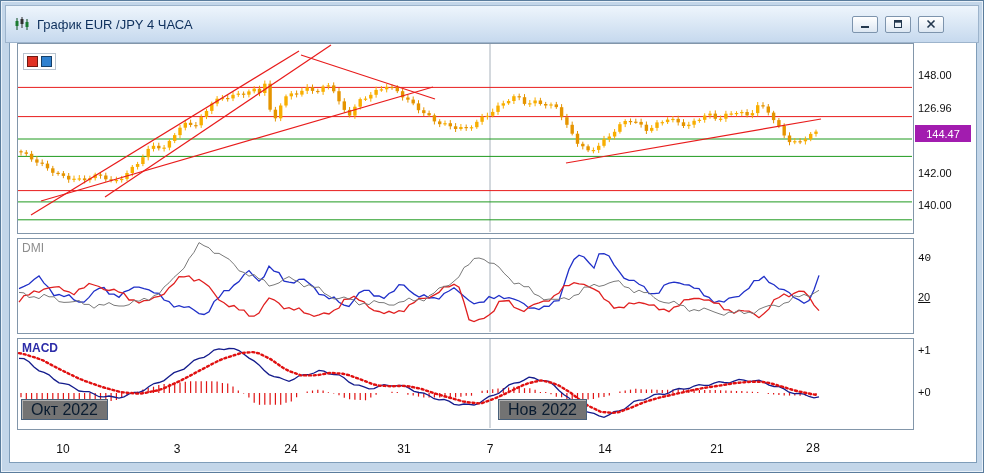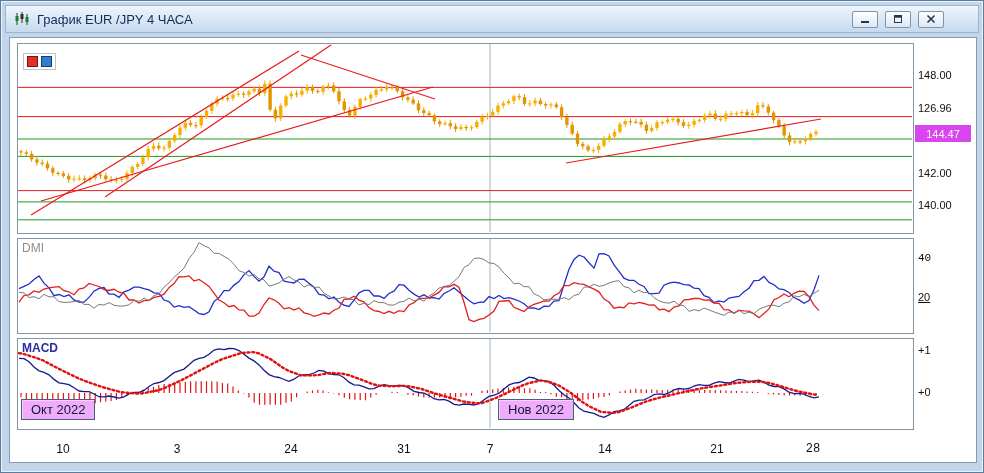--- a/index.html
+++ b/index.html
@@ -1,31 +1,31 @@
 <!DOCTYPE html>
 <html><head>
 <meta charset="utf-8">
 <style>
   *{margin:0;padding:0;box-sizing:border-box}
   html,body{background:#8fa3b5;font-family:"Liberation Sans",sans-serif}
   .window{position:relative;width:984px;height:473px;background:#c3d6e9;border:1px solid #5a7c9c;box-shadow:inset 0 0 0 1px #e9f1f9;overflow:hidden}
-  .titlebar{position:absolute;left:4px;top:4px;right:4px;height:28px;background:linear-gradient(#eef5fc,#c6d9ee);border:1px solid #9db4cc;display:flex;align-items:center;padding:8px 8px;gap:7px;z-index:4}
+  .titlebar{position:absolute;left:4px;top:4px;right:4px;height:28px;background:linear-gradient(#eef5fc,#c6d9ee);border:1px solid #9db4cc;display:flex;align-items:center;padding:18px 8px;gap:7px;z-index:4}
   .title{font-size:13px;color:#0d2f5c}
   .controls{margin-left:auto;display:flex;gap:7px;padding-right:26px}
   .wbtn{width:26px;height:17px;background:linear-gradient(#ffffff,#dde7f2);border:1px solid #7d94ad;border-radius:2px;display:flex;align-items:center;justify-content:center;cursor:pointer}
   .client{position:absolute;left:8px;top:36px;width:968px;height:426px;background:#ffffff;border:1px solid #7f9db9;z-index:1}
   svg.canvas{position:absolute;left:0;top:0;z-index:2}
   #labels{position:absolute;left:0;top:0;width:984px;height:402px;z-index:3;pointer-events:none}
   .ytick{position:absolute;font-size:11px;color:#101010;white-space:nowrap}
   .xtick{position:absolute;font-size:12px;color:#101010;width:28px;text-align:center}
   .plabel{position:absolute;font-size:12px;z-index:3}
   .dmi-lab{left:21px;top:240px;color:#8d8d8d}
   .macd-lab{left:21px;top:340px;color:#2b2ba8;font-weight:bold}
-  .tag{position:absolute;left:914px;top:124px;width:56px;height:17px;background:#d946ef;color:#fff;font-size:11px;display:flex;align-items:center;justify-content:center;z-index:3}
-  .monthbox{position:absolute;height:21px;background:#f0abfc;border:1px solid #48607a;box-shadow:inset 1px 1px 0 rgba(255,255,255,.45);color:#0a1c30;font-size:13px;display:flex;align-items:center;padding:8px 9px;z-index:3}
+  .tag{position:absolute;left:914px;top:124px;width:56px;height:17px;background:#a21caf;color:#fff;font-size:11px;display:flex;align-items:center;justify-content:center;z-index:3}
+  .monthbox{position:absolute;height:21px;background:#737373;border:1px solid #48607a;box-shadow:inset 1px 1px 0 rgba(255,255,255,.45);color:#0a1c30;font-size:16px;display:flex;align-items:center;padding:8px 9px;z-index:3}
   .m-oct{left:20px;top:398px}
   .m-nov{left:497px;top:398px}
   .toolbar{position:absolute;left:22px;top:52px;background:#fff;border:1px solid #b9c4cf;padding:2px 3px;display:flex;gap:3px;z-index:3}
   .swatch{width:11px;height:11px;border:1px solid rgba(0,0,0,.5);cursor:pointer}
 </style>
 </head>
 <body>
 
 <div class="window">
 

